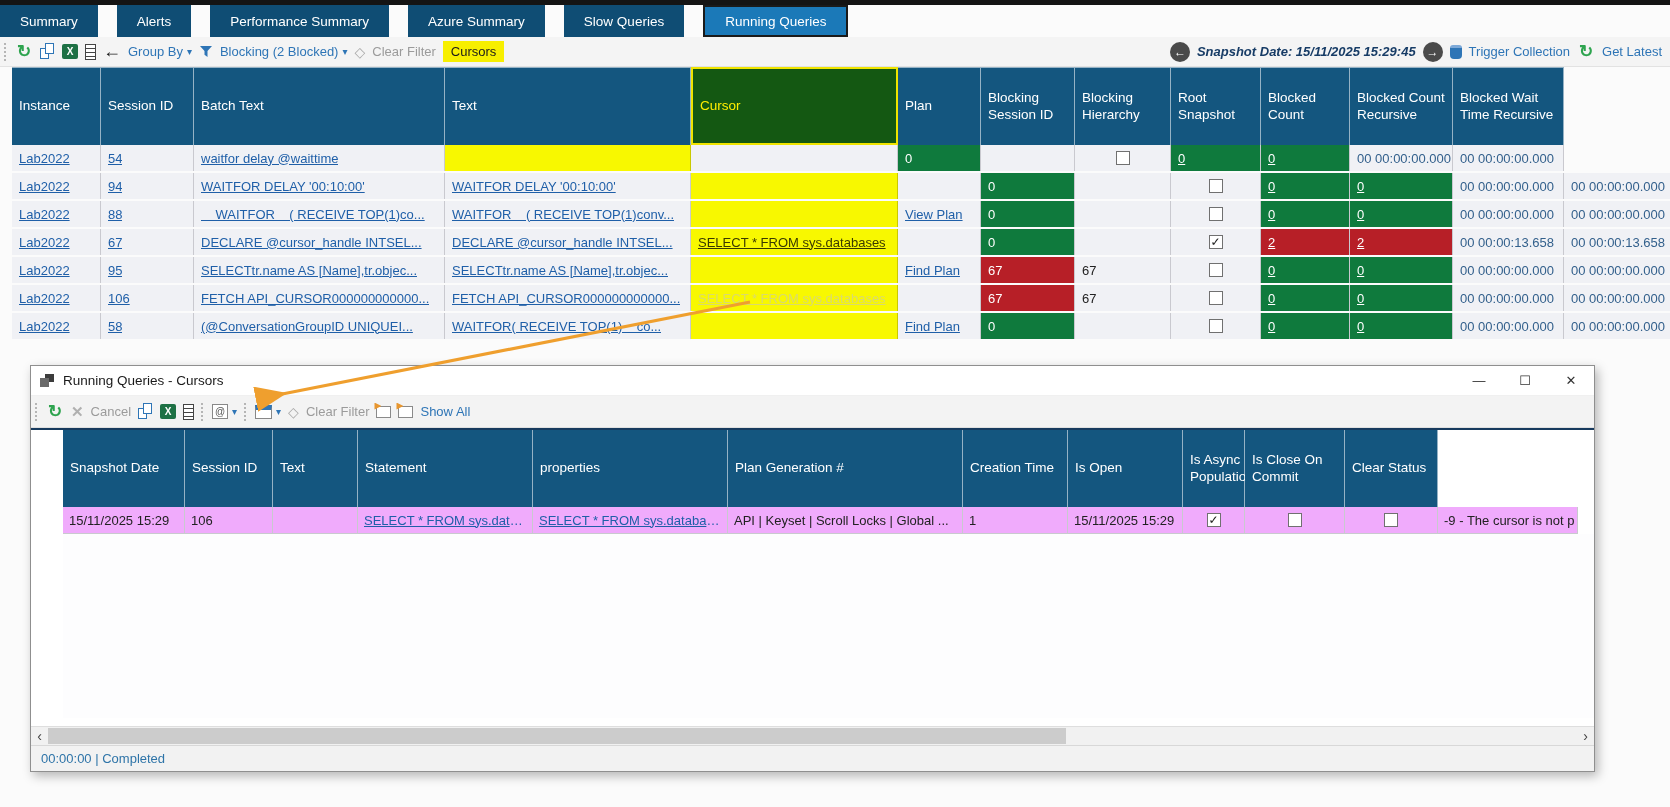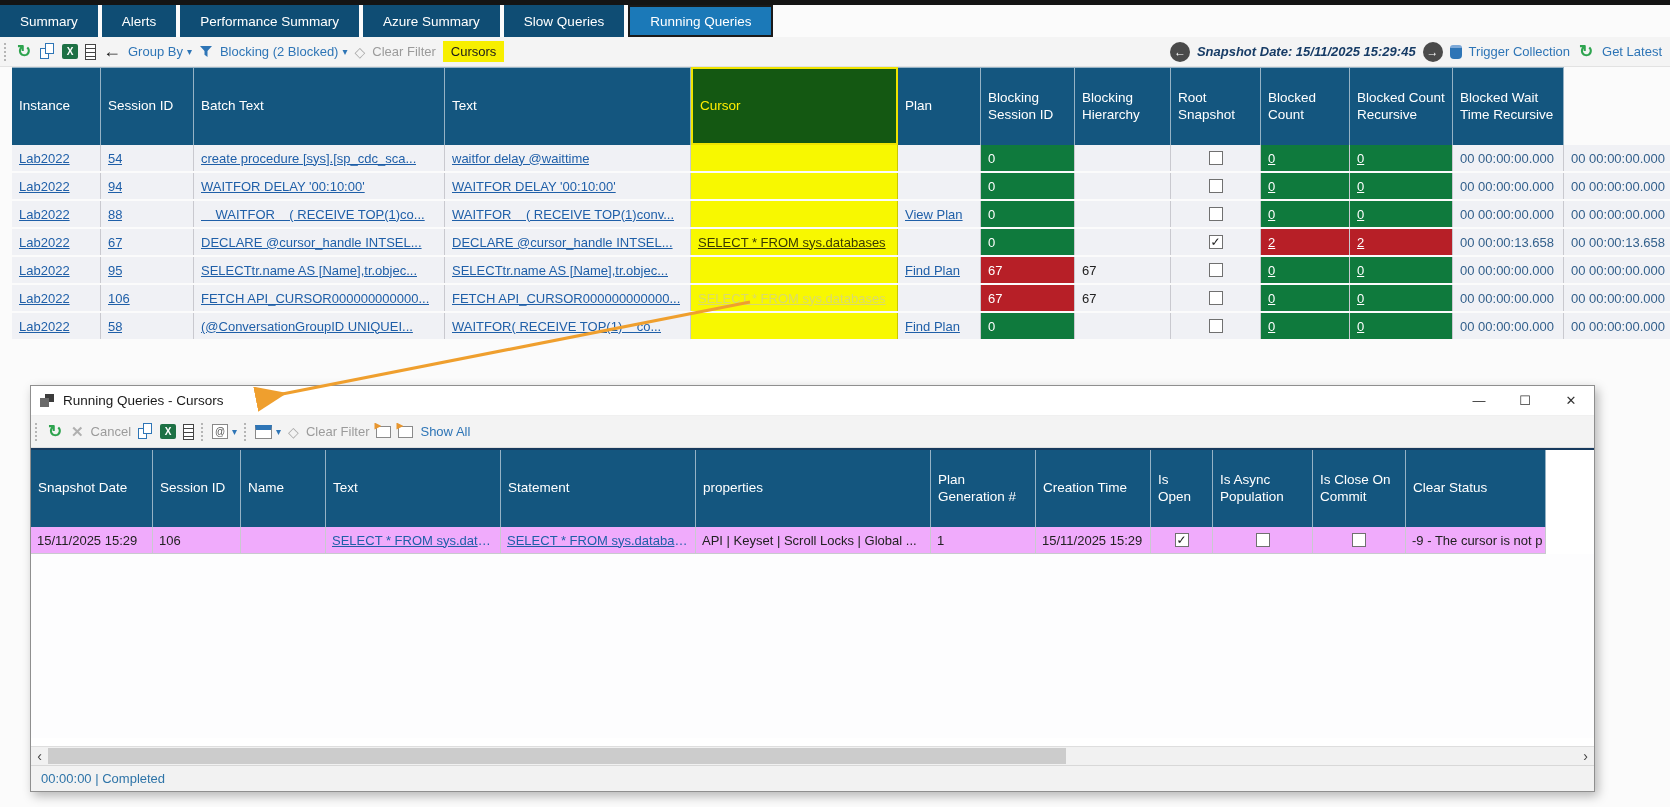--- a/index.html
+++ b/index.html
@@ -8,21 +8,21 @@
     font-family: "Liberation Sans", sans-serif;
     font-size: 13px;
     background:#fbfbfb;
     position:relative;
     overflow:hidden;
     color:#222;
   }
   .top-strip { position:absolute; left:0; top:0; width:1670px; height:5px; background:#141414; }
 
   
-  .tabs { position:absolute; left:0; top:5px; height:32px; display:flex; gap:4px; background:#fbfbfb; }
+  .tabs { position:absolute; left:0; top:5px; height:32px; display:flex; gap:19px; background:#fbfbfb; }
   .tab {
     background:#0f4d74; color:#fff; display:flex; align-items:center; justify-content:center;
     padding:0 20px; height:32px; cursor:default; font-size:13.5px;
   }
   .tab.active { background:#1b79b8; border:2px solid #1a1a1a; }
 
   
   .toolbar {
     position:absolute; left:0; top:37px; right:0; height:30px;
     background:#f4f4f4; border-bottom:1px solid #e2e2e2;
@@ -73,29 +73,29 @@
   .cell.c-red    { background:#b71f27; color:#fff; }
   a.wlink { color:#fff; text-decoration:underline; cursor:pointer; }
   a.cursor-link-dark { color:#3a3a00; text-decoration:underline; }
   a.cursor-link-hl   { color:#d9da6e; text-decoration:underline; }
   .wait { color:#33608c; }
   .chk { width:14px; height:14px; border:1px solid #707070; background:#fff; display:inline-flex; align-items:center; justify-content:center; font-size:12px; color:#1a1a1a; margin:0 auto; }
   .chk.checked::after { content:"✓"; }
 
   
   .popup {
-    position:absolute; left:30px; top:385px; width:1565px; height:407px;
+    position:absolute; left:30px; top:365px; width:1565px; height:407px;
     background:#fff; border:1px solid #8f8f8f; box-shadow:3px 4px 10px rgba(0,0,0,.28);
   }
   .p-titlebar { height:30px; background:#fff; display:flex; align-items:center; padding-left:9px; border-bottom:1px solid #f0f0f0; }
   .p-title { margin-left:8px; color:#1a1a1a; font-size:13.5px; }
   .p-controls { margin-left:auto; display:flex; height:100%; }
   .pc { width:46px; display:flex; align-items:center; justify-content:center; color:#333; font-size:13px; }
   .p-toolbar { height:32px; background:#f3f3f3; border-bottom:1px solid #e0e0e0; display:flex; align-items:center; gap:7px; padding:0 6px 0 4px; }
-  .p-table { border-top:2px solid #173a5e; }
+  .p-table { border-top:2px solid #173a5e;padding-left:32px; }
   .p-grid { display:grid; grid-template-columns:122px 88px 85px 175px 195px 235px 105px 115px 62px 100px 93px 140px; }
   .p-header .hcell {
     background:#14567f; color:#fff; min-height:77px; padding:6px 7px;
     display:flex; align-items:center; border-right:1px solid rgba(255,255,255,.55); line-height:1.25; font-size:13.5px;
   }
   .p-row .cell { background:#f0abfc; height:27px; padding:0 6px; display:flex; align-items:center; border-right:1px solid #c9c9cf; border-bottom:1px solid #c9c9cf; white-space:nowrap; overflow:hidden; font-size:13px; }
   .p-empty { height:184px; background:#fdfdfe; }
   .p-scroll { position:absolute; left:0; right:0; bottom:26px; height:19px; background:#f1f1f1; border-top:1px solid #dedede; }
   .sc-arrow { position:absolute; top:0; width:17px; height:18px; display:flex; align-items:center; justify-content:center; color:#444; font-size:14px; }
   .sc-arrow.left { left:0; } .sc-arrow.right { right:0; }
@@ -169,23 +169,20 @@
     </div>
   <div id="mt-body">
       <div class="mt-row mt-grid">
         <div class="cell">
           <a class="link">Lab2022</a>
         </div>
         <div class="cell">
           <a class="link">54</a>
         </div>
         <div class="cell">
-          <a class="link">create procedure [sys].[sp_cdc_sca...</a>
-        </div>
-        <div class="cell">
           <a class="link">waitfor delay @waittime</a>
         </div>
         <div class="cell c-yellow"></div>
         <div class="cell"></div>
         <div class="cell c-green">0</div>
         <div class="cell"></div>
         <div class="cell">
           <span class="chk"></span>
         </div>
         <div class="cell c-green">
@@ -447,21 +444,20 @@
     <span class="icon eraser">◇</span>
     <span class="tb-muted">Clear Filter</span>
     <span class="icon popout"></span>
     <span class="icon popout"></span>
     <span class="tb-link">Show All</span>
   </div>
   <div class="p-table">
     <div class="p-header p-grid" id="p-header">
         <div class="hcell">Snapshot Date</div>
         <div class="hcell">Session ID</div>
-        <div class="hcell">Name</div>
         <div class="hcell">Text</div>
         <div class="hcell">Statement</div>
         <div class="hcell">properties</div>
         <div class="hcell">Plan Generation #</div>
         <div class="hcell">Creation Time</div>
         <div class="hcell">Is Open</div>
         <div class="hcell">Is Async Population</div>
         <div class="hcell">Is Close On Commit</div>
         <div class="hcell">Clear Status</div>
       </div>

